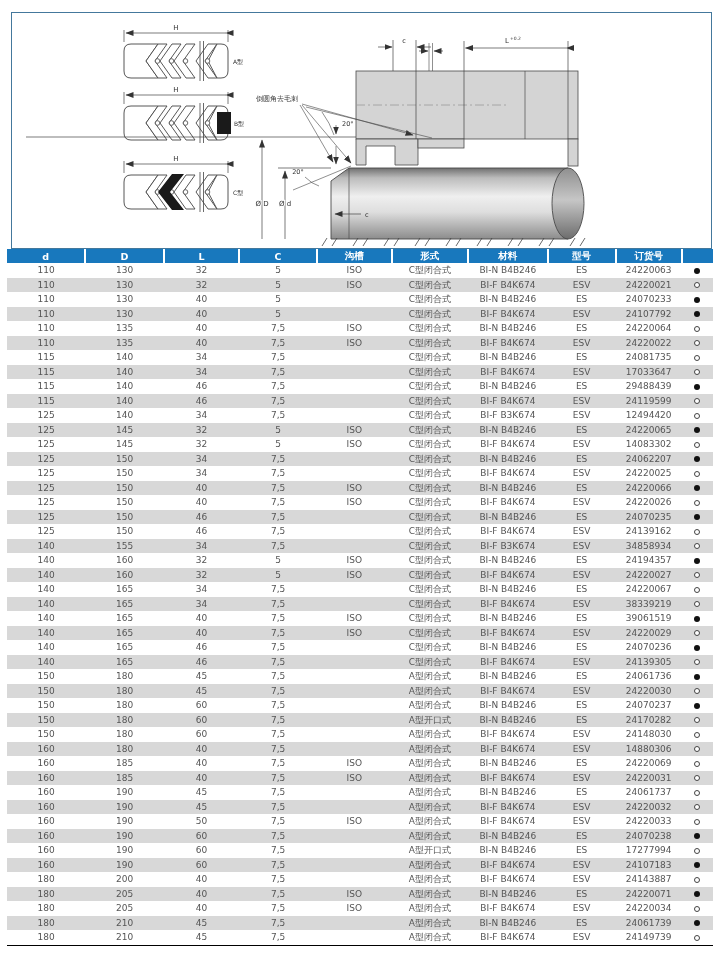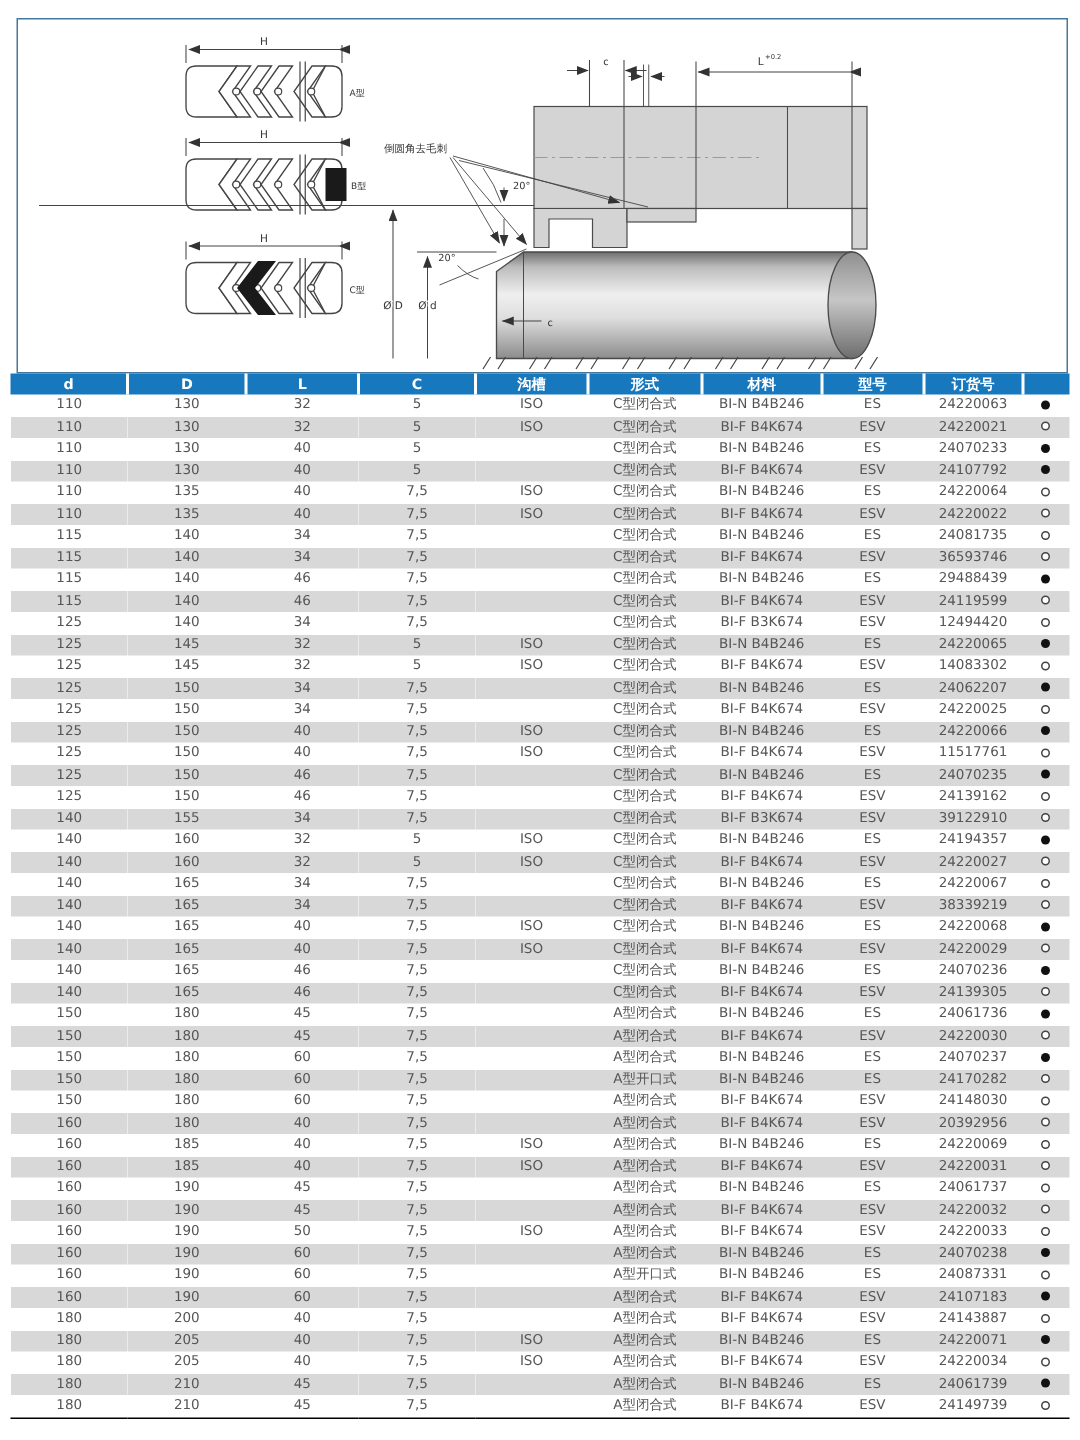--- a/index.html
+++ b/index.html
@@ -289,21 +289,21 @@
         </tr>
         <tr class="alt">
           <td>115</td>
           <td>140</td>
           <td>34</td>
           <td>7,5</td>
           <td></td>
           <td>C型闭合式</td>
           <td>BI-F B4K674</td>
           <td>ESV</td>
-          <td>36593746</td>
+          <td>17033647</td>
           <td><span class="dot open"></span></td>
         </tr>
         <tr>
           <td>115</td>
           <td>140</td>
           <td>46</td>
           <td>7,5</td>
           <td></td>
           <td>C型闭合式</td>
           <td>BI-N B4B246</td>
@@ -397,21 +397,21 @@
         </tr>
         <tr>
           <td>125</td>
           <td>150</td>
           <td>40</td>
           <td>7,5</td>
           <td>ISO</td>
           <td>C型闭合式</td>
           <td>BI-F B4K674</td>
           <td>ESV</td>
-          <td>11517761</td>
+          <td>24220026</td>
           <td><span class="dot open"></span></td>
         </tr>
         <tr class="alt">
           <td>125</td>
           <td>150</td>
           <td>46</td>
           <td>7,5</td>
           <td></td>
           <td>C型闭合式</td>
           <td>BI-N B4B246</td>
@@ -433,21 +433,21 @@
         </tr>
         <tr class="alt">
           <td>140</td>
           <td>155</td>
           <td>34</td>
           <td>7,5</td>
           <td></td>
           <td>C型闭合式</td>
           <td>BI-F B3K674</td>
           <td>ESV</td>
-          <td>39122910</td>
+          <td>34858934</td>
           <td><span class="dot open"></span></td>
         </tr>
         <tr>
           <td>140</td>
           <td>160</td>
           <td>32</td>
           <td>5</td>
           <td>ISO</td>
           <td>C型闭合式</td>
           <td>BI-N B4B246</td>
@@ -493,21 +493,21 @@
         </tr>
         <tr>
           <td>140</td>
           <td>165</td>
           <td>40</td>
           <td>7,5</td>
           <td>ISO</td>
           <td>C型闭合式</td>
           <td>BI-N B4B246</td>
           <td>ES</td>
-          <td>24220068</td>
+          <td>39061519</td>
           <td><span class="dot filled"></span></td>
         </tr>
         <tr class="alt">
           <td>140</td>
           <td>165</td>
           <td>40</td>
           <td>7,5</td>
           <td>ISO</td>
           <td>C型闭合式</td>
           <td>BI-F B4K674</td>
@@ -601,21 +601,21 @@
         </tr>
         <tr class="alt">
           <td>160</td>
           <td>180</td>
           <td>40</td>
           <td>7,5</td>
           <td></td>
           <td>A型闭合式</td>
           <td>BI-F B4K674</td>
           <td>ESV</td>
-          <td>20392956</td>
+          <td>14880306</td>
           <td><span class="dot open"></span></td>
         </tr>
         <tr>
           <td>160</td>
           <td>185</td>
           <td>40</td>
           <td>7,5</td>
           <td>ISO</td>
           <td>A型闭合式</td>
           <td>BI-N B4B246</td>
@@ -685,21 +685,21 @@
         </tr>
         <tr>
           <td>160</td>
           <td>190</td>
           <td>60</td>
           <td>7,5</td>
           <td></td>
           <td>A型开口式</td>
           <td>BI-N B4B246</td>
           <td>ES</td>
-          <td>24087331</td>
+          <td>17277994</td>
           <td><span class="dot open"></span></td>
         </tr>
         <tr class="alt">
           <td>160</td>
           <td>190</td>
           <td>60</td>
           <td>7,5</td>
           <td></td>
           <td>A型闭合式</td>
           <td>BI-F B4K674</td>

